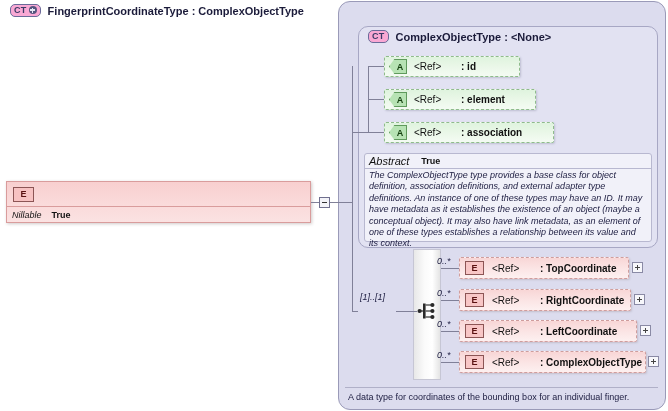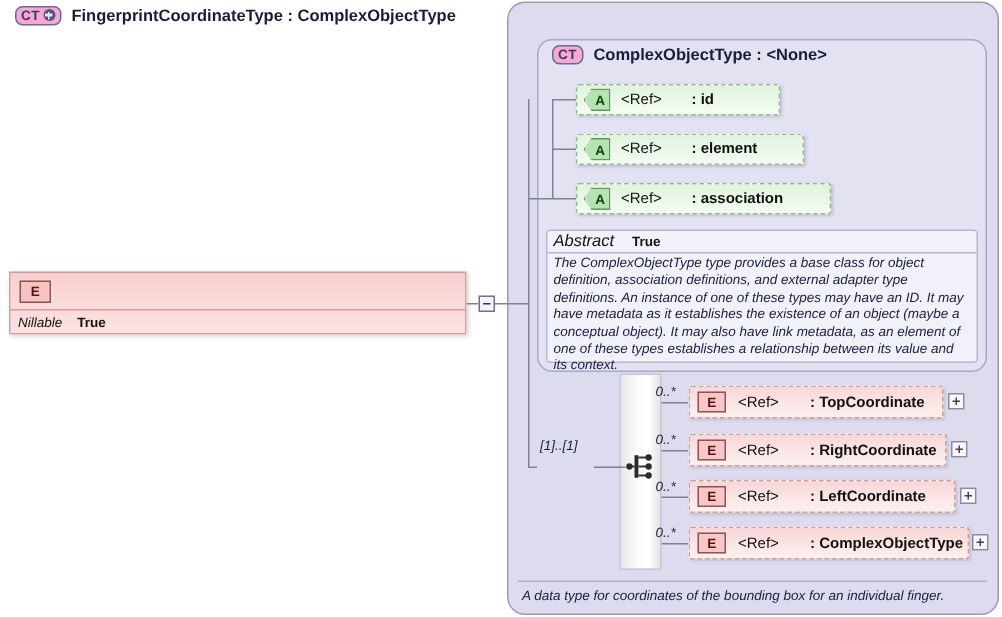--- a/index.html
+++ b/index.html
@@ -199,21 +199,21 @@
   .el-ref .ref{font-size:10px;color:#111;margin-left:8px;}
   .el-ref .nm{font-size:10px;font-weight:bold;color:#111;position:absolute;left:80px;}
 
   
   .bot-doc{
     position:absolute;left:345px;top:387px;width:313px;height:20px;
     border-top:1px solid #b0b0c8;
   }
   .bot-doc span{
     position:absolute;left:3px;top:4px;
-    font-size:9px;font-style:italic;color:#1c1c40;white-space:nowrap;
+    font-size:9px;color:#1c1c40;white-space:nowrap;
   }
 </style>
 </head>
 <body>
 
 <div class="canvas">
 
   <div class="ct-outer"></div>
   <div class="ct-outer-title">
     <span class="badge"><span>CT</span><i class="badge-plusglyph"></i></span>

